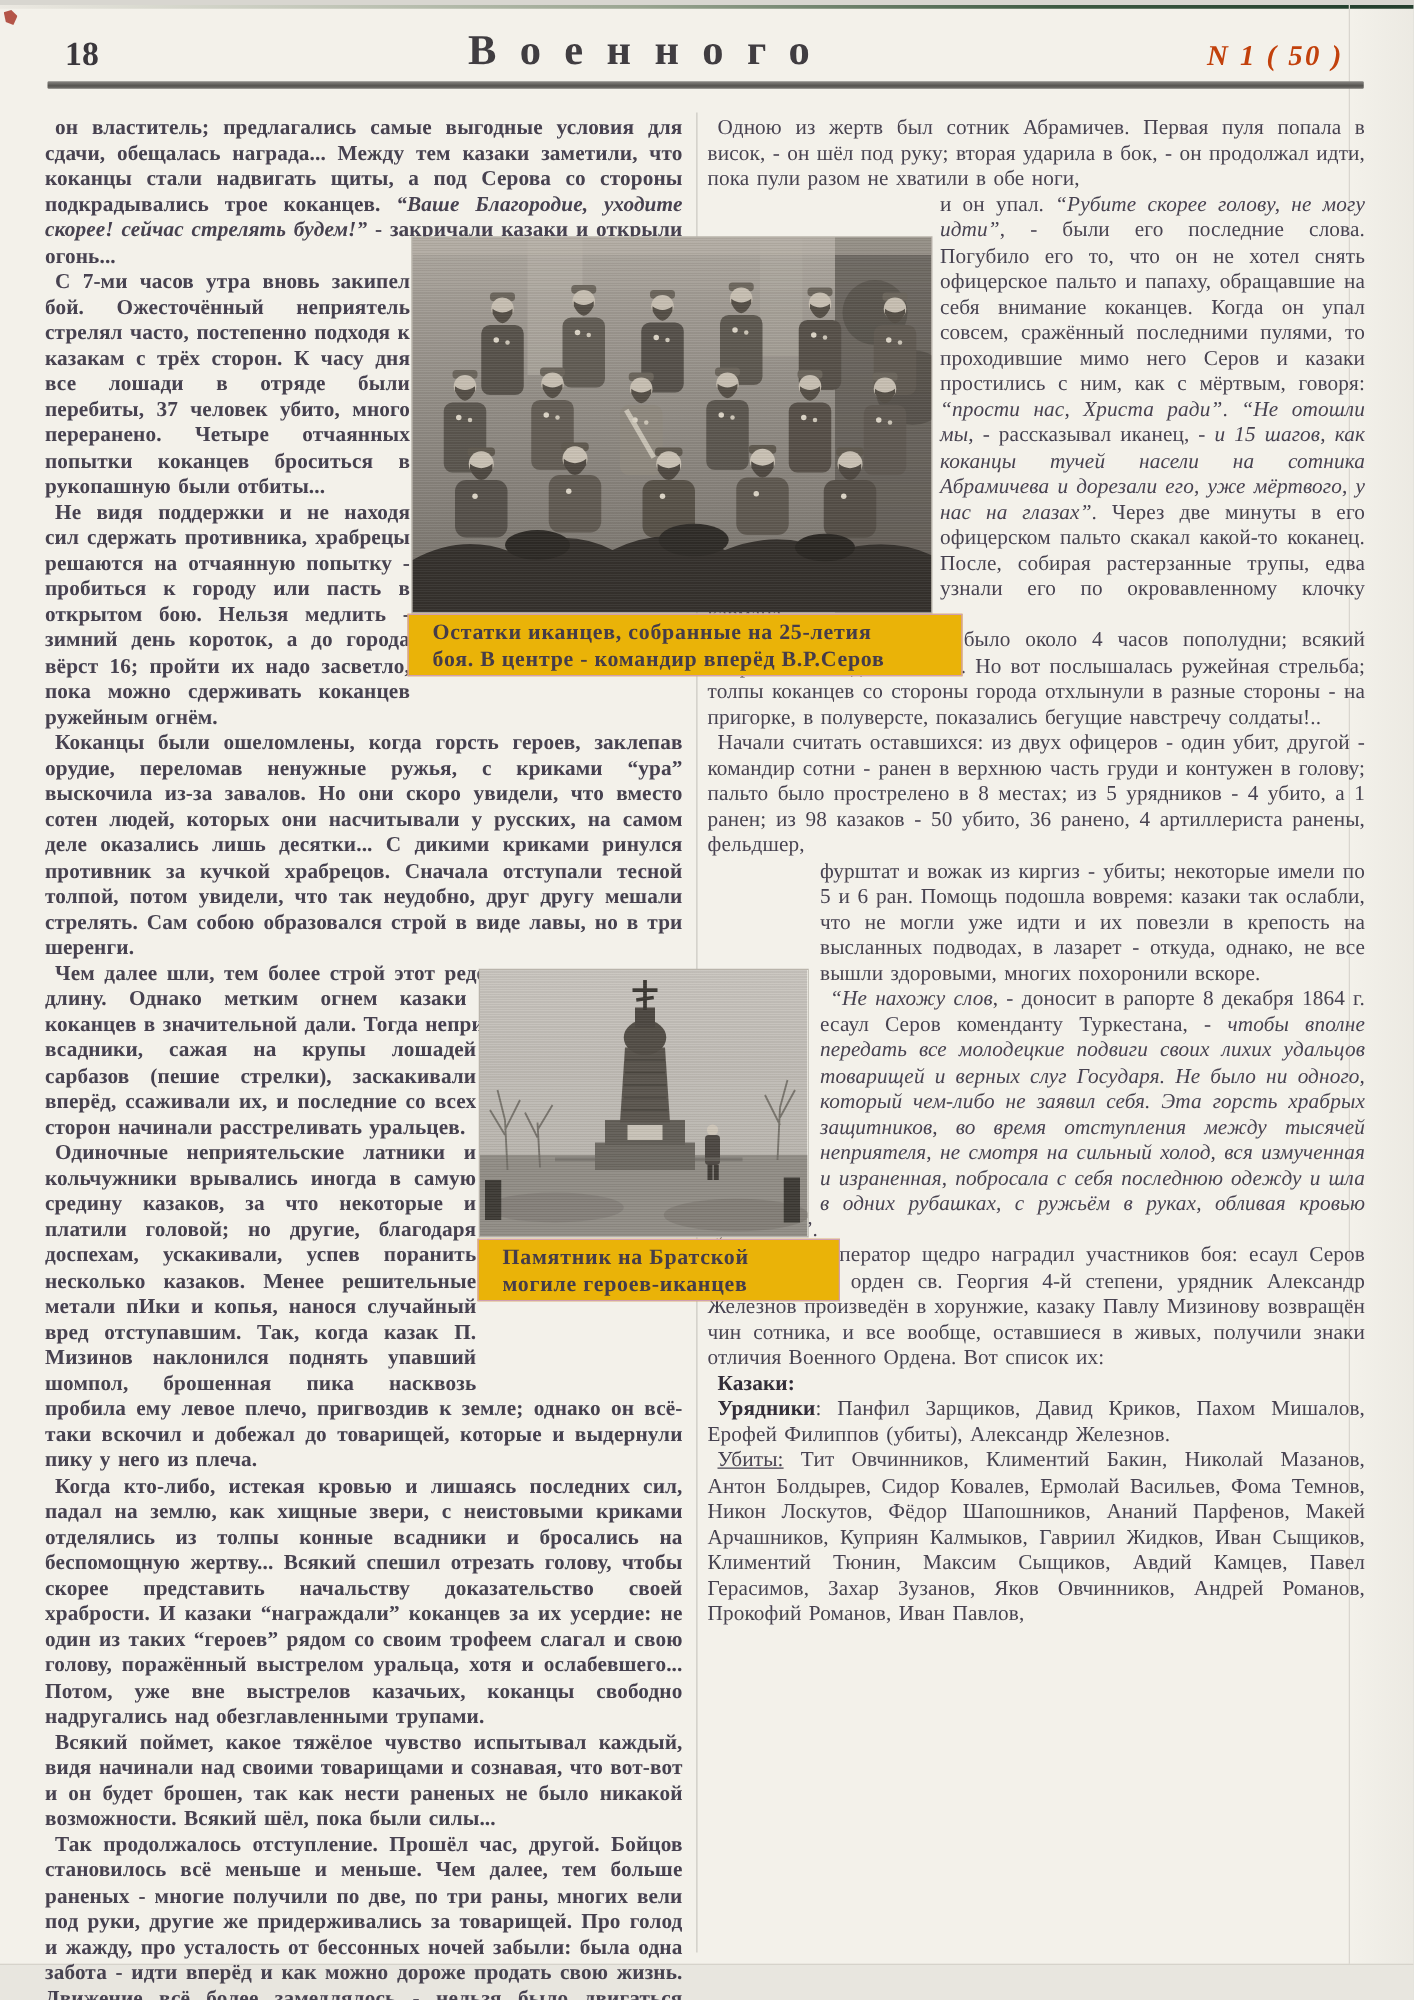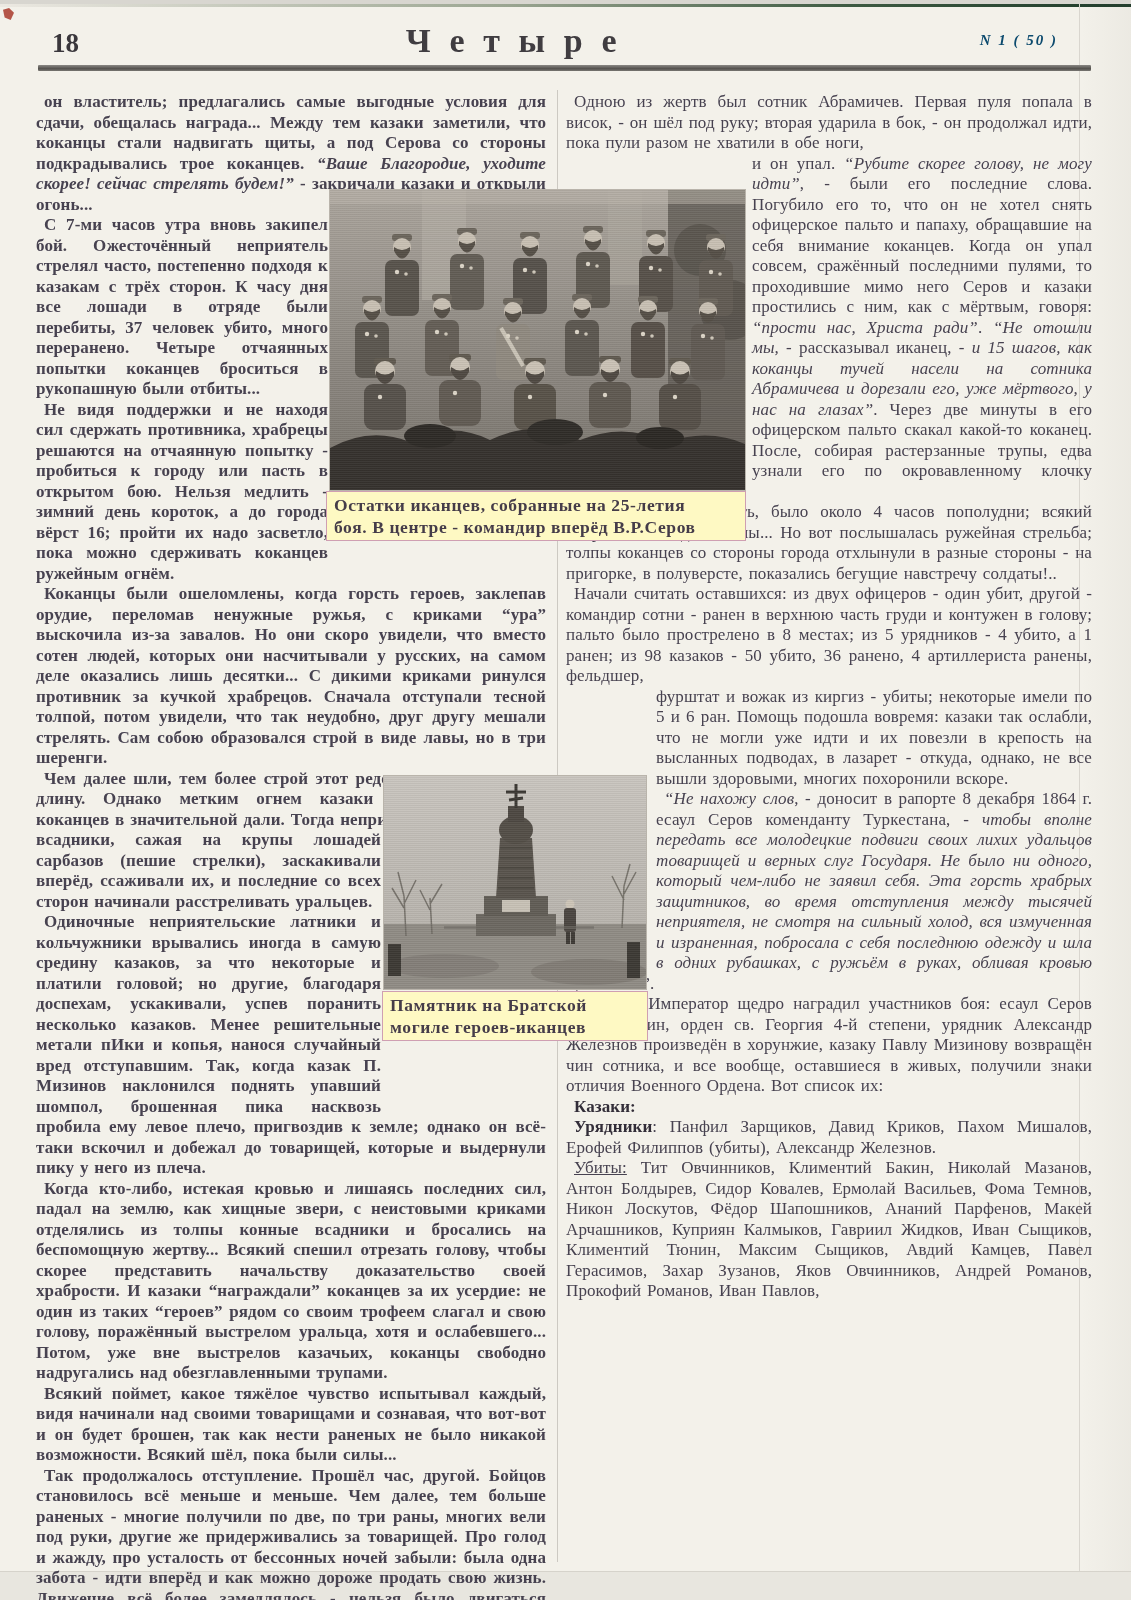--- a/index.html
+++ b/index.html
@@ -12,22 +12,22 @@
                clip-path:polygon(0 15%,55% 0,100% 40%,70% 100%,15% 80%);opacity:.85;}
   .fold-line{position:absolute;left:1079px;top:0;width:1px;height:1600px;background:#d9d6cf;}
   .right-shade{position:absolute;right:0;top:0;width:50px;height:1600px;
                background:linear-gradient(90deg,rgba(0,0,0,0) 0%,rgba(120,115,105,.06) 100%);}
   .bottom-band{position:absolute;left:0;top:1567px;width:100%;height:33px;background:#e8e6df;
                border-top:1px solid #d6d3cb;}
   
   .pagenum{position:absolute;left:52px;top:24px;font-size:27px;font-weight:bold;color:#3a373c;}
   .masthead{position:absolute;left:0;right:90px;top:18px;text-align:center;font-size:34px;font-weight:bold;
             letter-spacing:.55em;color:#403d41;}
-  .issue{position:absolute;right:73px;top:28px;font-size:15px;font-weight:bold;font-style:italic;
-         letter-spacing:2px;color:#0c4a6e;}
+  .issue{position:absolute;right:56px;top:28px;font-size:23px;font-weight:bold;font-style:italic;
+         letter-spacing:2px;color:#c2410c;}
   .head-rule{position:absolute;left:38px;right:40px;top:61px;height:6px;
              background:linear-gradient(#8a8884,#55534f 60%,#787672);border-radius:1px;}
   .col-divider{position:absolute;left:557px;top:86px;width:1px;height:1472px;background:#ccc9c2;}
   
   .col{position:absolute;top:88px;font-size:17px;line-height:20.5px;text-align:justify;
        letter-spacing:.1px;word-spacing:1.5px;}
   #col-left{left:36px;width:510px;font-weight:bold;}
   #col-right{left:566px;width:526px;}
   .par{margin:0;text-indent:8px;}
   .par.cont{text-indent:0;}
@@ -40,39 +40,39 @@
   #sp-photo1-left{width:208px;height:330px;}
   #sp-photo1-right{width:174px;height:318px;}
   #sp-photo2-left{width:155px;height:268px;}
   #sp-photo2-right{width:78px;height:266px;}
   
   .photo{position:absolute;box-shadow:0 0 0 1px #b9b4ab;}
   .photo:after{content:"";position:absolute;inset:0;
      background:repeating-linear-gradient(0deg,rgba(255,255,255,.05) 0 1px,rgba(40,35,30,.05) 1px 2px);}
   #photo1{left:330px;top:186px;width:415px;height:300px;}
   #photo2{left:384px;top:772px;width:262px;height:213px;}
-  .caption{position:absolute;background:#fef9c3;border:1px solid #cf9fb2;color:#453c49;
-           font-weight:bold;font-size:17.5px;line-height:22px;padding:2px 7px;letter-spacing:.6px;}
+  .caption{position:absolute;background:#eab308;border:1px solid #cf9fb2;color:#453c49;
+           font-weight:bold;font-size:17.5px;line-height:22px;padding:2px 19px;letter-spacing:.6px;}
   #caption1{left:326px;top:487px;width:404px;}
   #caption2{left:382px;top:987px;width:250px;}
   svg{display:block;}
 </style>
 </head>
 <body>
 
 <div class="page">
 
   <div class="top-edge"></div>
   <div class="corner-mark"></div>
   <div class="fold-line"></div>
   <div class="right-shade"></div>
   <div class="bottom-band"></div>
 
   <div class="pagenum">18</div>
-  <div class="masthead">Четыре</div>
+  <div class="masthead">Военного</div>
   <div class="issue">N 1 ( 50 )</div>
   <div class="head-rule"></div>
   <div class="col-divider"></div>
 
   <div class="col" id="col-left">
     <div>
         <p class="par"><span>он властитель; предлагались самые выгодные условия для сдачи, обещалась награда... Между тем казаки заметили, что коканцы стали надвигать щиты, а под Серова со стороны подкрадывались трое коканцев. </span><span class="it">“Ваше Благородие, уходите скорее! сейчас стрелять будем!”</span><span> - закричали казаки и открыли огонь...</span></p>
       </div>
     <div class="sp" id="sp-photo1-left"></div>
     <div>

